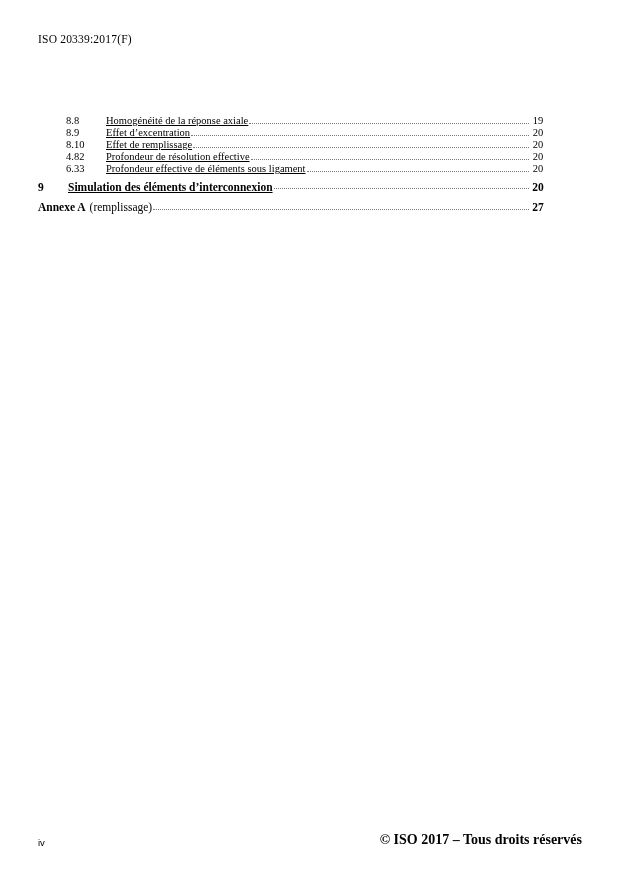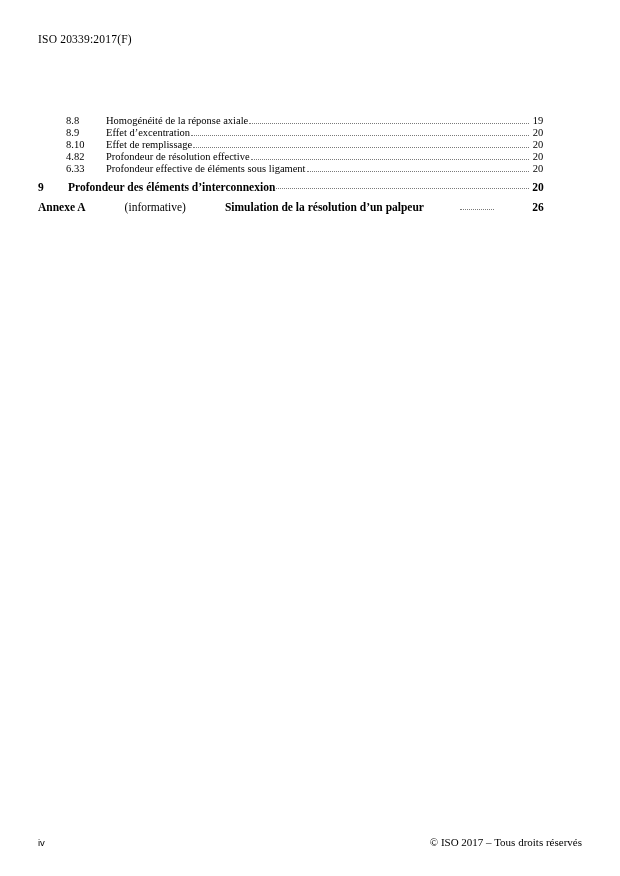--- a/index.html
+++ b/index.html
@@ -46,20 +46,21 @@
   .toc-row .num {
     flex: 0 0 auto;
     font-size: 10.5px;
     white-space: nowrap;
   }
   .toc-row .title {
     flex: 0 0 auto;
     font-size: 10.5px;
     white-space: nowrap;
     padding-left: 4px;
+    text-decoration: underline;
   }
   .toc-row .leader {
     flex: 1 1 auto;
     border-bottom: 1px dotted #7a7a7a;
     margin: 0 1px 3px 1px;
     height: 0;
     min-width: 6px;
   }
   .toc-row .pg {
     flex: 0 0 auto;
@@ -101,21 +102,20 @@
     font-size: 11.5px;
     min-width: 16px;
   }
   .lvl1 .leader {
     margin-bottom: 4px;
   }
 
   
   .annex {
     margin-top: 9px;
-    gap: 35px;
   }
   .annex .annex-label {
     font-weight: bold;
     font-size: 11.5px;
     white-space: nowrap;
   }
   .annex .annex-kind {
     font-weight: normal;
     font-size: 11.5px;
     white-space: nowrap;
@@ -140,23 +140,24 @@
     position: absolute;
     left: 38px;
     bottom: 28px;
     font-size: 9.5px;
     font-family: Liberation Sans, sans-serif;
   }
   .footer-right {
     position: absolute;
     right: 38px;
     bottom: 28px;
-    font-size: 11px;
+    font-size: 14px;
     font-family: "Liberation Serif", serif;
     color: #000;
+    font-weight: bold;
   }
 </style>
 </head>
 <body>
 
 <div class="page">
 
   <div class="header">ISO 20339:2017(F)</div>
 
   <div class="toc">
@@ -191,31 +192,30 @@
 
     <div class="toc-row lvl2">
       <span class="num">6.33</span>
       <span class="title">Profondeur effective de éléments sous ligament</span>
       <span class="leader"></span>
       <span class="pg">20</span>
     </div>
 
     <div class="toc-row lvl1">
       <span class="num">9</span>
-      <span class="title">Profondeur des éléments d’interconnexion</span>
+      <span class="title">Simulation des éléments d’interconnexion</span>
       <span class="leader"></span>
       <span class="pg">20</span>
     </div>
 
     <div class="toc-row annex">
       <span class="annex-label">Annexe A</span>
-      <span class="annex-kind">(informative)</span>
-      <span class="annex-title">Simulation de la résolution d’un palpeur</span>
-      <span class="leader"></span>
-      <span class="pg">26</span>
+      <span class="annex-kind">(remplissage)</span>
+      <span class="leader"></span>
+      <span class="pg">27</span>
     </div>
 
   </div>
 
   <div class="footer-left">iv</div>
   <div class="footer-right">© ISO 2017 – Tous droits réservés</div>
 
 </div>
 
 </body></html>

